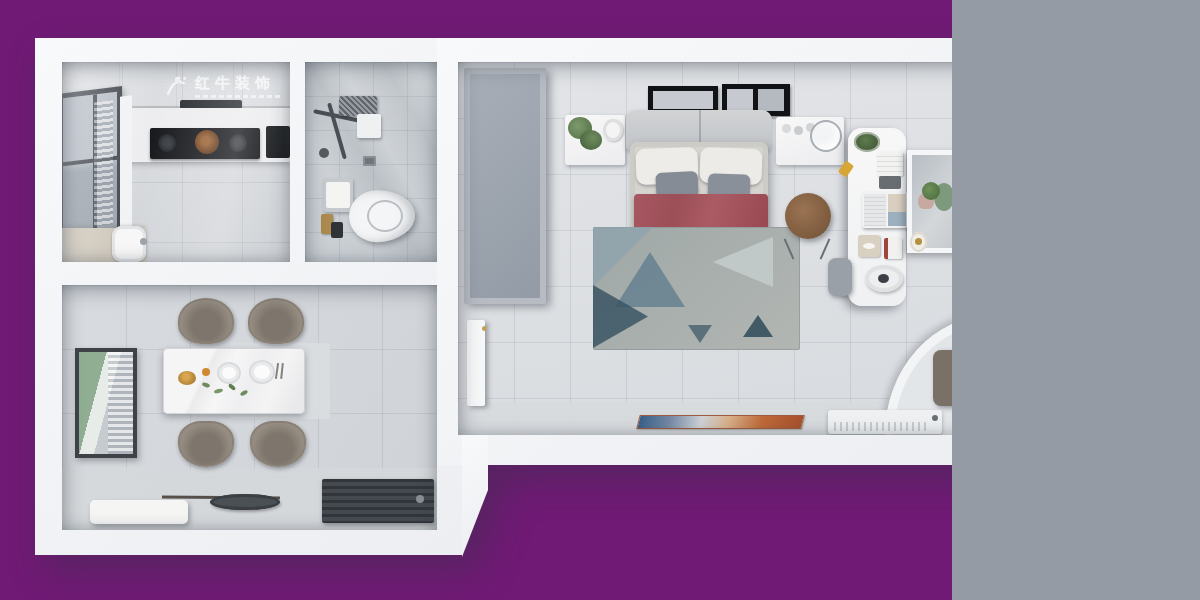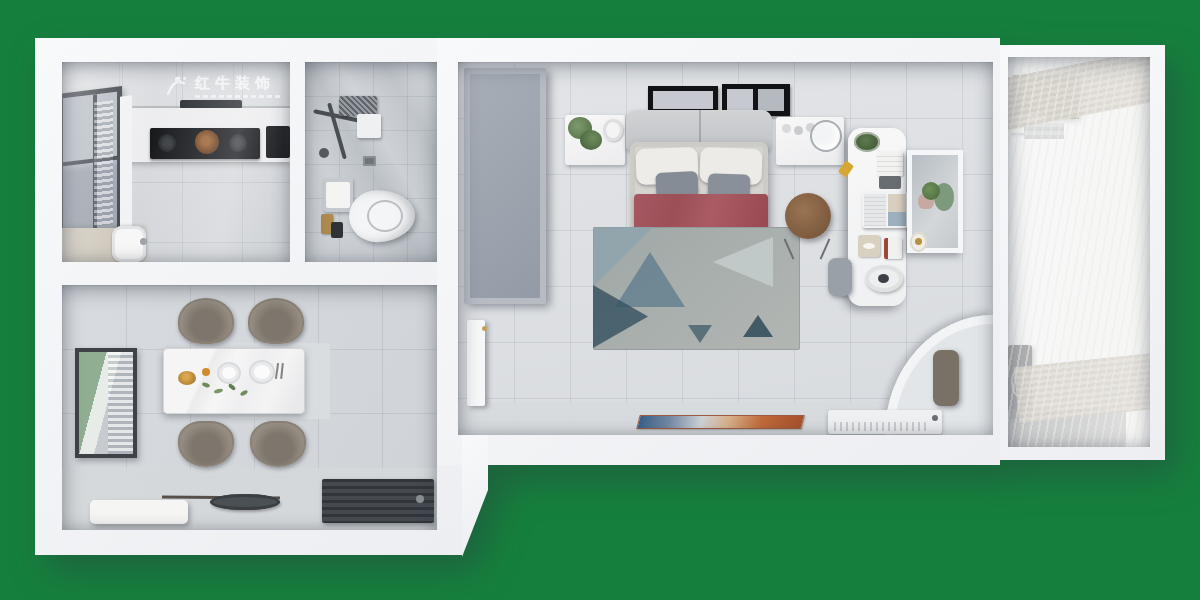--- a/index.html
+++ b/index.html
@@ -1,16 +1,16 @@
 <!DOCTYPE html>
 <html><head>
 <meta charset="utf-8">
 <style>
   html,body{margin:0;padding:0;background:#959ba5;font-family:"DejaVu Sans","Liberation Sans",sans-serif;}
-  #stage{position:relative;width:1200px;height:600px;overflow:hidden;background:#15803d;}
+  #stage{position:relative;width:952px;height:600px;overflow:hidden;background:#701a75;}
   .a{position:absolute;box-sizing:border-box;}
   .apartment{position:absolute;inset:0;filter:drop-shadow(12px 16px 18px rgba(45,50,62,.38));}
   .wall{background:linear-gradient(145deg,#f8f9fb,#eceef1);}
   .room{position:absolute;overflow:hidden;box-sizing:border-box;}
   .grid{position:absolute;inset:0;pointer-events:none;
     background-image:linear-gradient(rgba(90,100,112,.13) 1px,transparent 1px),
                      linear-gradient(90deg,rgba(90,100,112,.13) 1px,transparent 1px);}
   .shade{position:absolute;inset:0;pointer-events:none;
     box-shadow:inset 0 16px 22px -14px rgba(60,68,80,.55),
                inset 16px 0 20px -14px rgba(60,68,80,.40),

